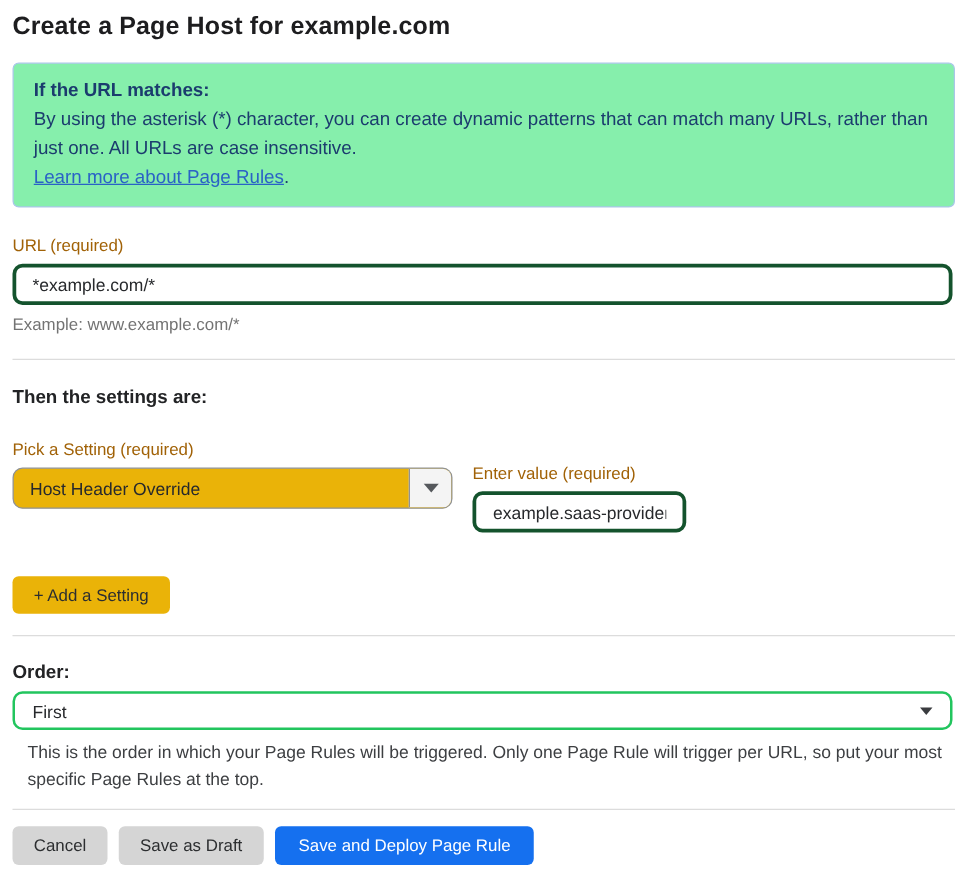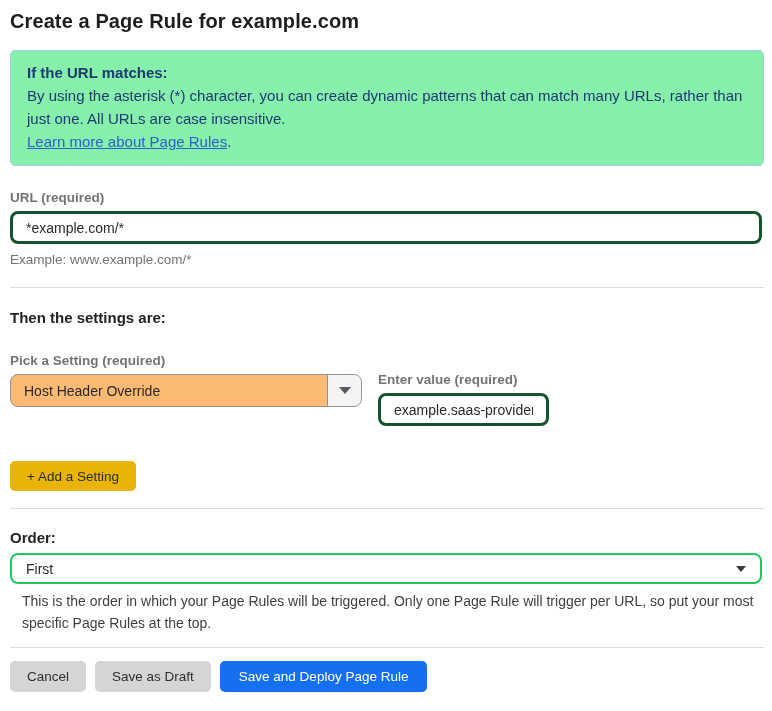--- a/index.html
+++ b/index.html
@@ -36,22 +36,21 @@
   .info-box a.info-link {
     color: #2a62c6;
     text-decoration: underline;
     cursor: pointer;
   }
   .info-box .info-link-suffix { color: #1b3c6e; }
 
   .field-label {
     font-size: 13.5px;
     line-height: 16px;
-    color: #737373;
-    font-weight: bold;
+    color: #a16207;
   }
 
   .text-input {
     display: block;
     border: 3px solid #14532d;
     border-radius: 8px;
     height: 33px;
     font-family: "Liberation Sans", "DejaVu Sans", sans-serif;
     font-size: 14px;
     color: #27292c;
@@ -95,21 +94,21 @@
   }
   .col-setting { width: 352px; }
   .col-value { margin-left: 16px; margin-top: 19px; width: 171px; }
 
   .select-control {
     margin-top: 5px;
     height: 33px;
     width: 352px;
     border: 1px solid #8f9194;
     border-radius: 8px;
-    background: #fdba74;
+    background: #eab308;
     display: flex;
     align-items: stretch;
     cursor: pointer;
     overflow: hidden;
   }
   .select-control .select-value {
     flex: 1;
     display: flex;
     align-items: center;
     padding: 0 13px;
@@ -198,21 +197,21 @@
     padding: 0 17px;
   }
   .btn-gray { background: #d5d5d5; color: #2c2e30; }
   .btn-primary { background: #1570ef; color: #ffffff; padding: 0 19px; }
 </style>
 </head>
 <body>
 
 <div class="page">
 
-  <h1 class="page-title">Create a Page Rule for example.com</h1>
+  <h1 class="page-title">Create a Page Host for example.com</h1>
 
   <div class="info-box">
     <div class="info-heading">If the URL matches:</div>
     <div><span>By using the asterisk (*) character, you can create dynamic patterns that can match many URLs, rather than just one. All URLs are case insensitive.</span><br>
       <a class="info-link">Learn more about Page Rules</a><span class="info-link-suffix">.</span>
     </div>
   </div>
 
   <div class="section-url">
     <label class="field-label">URL (required)</label>

